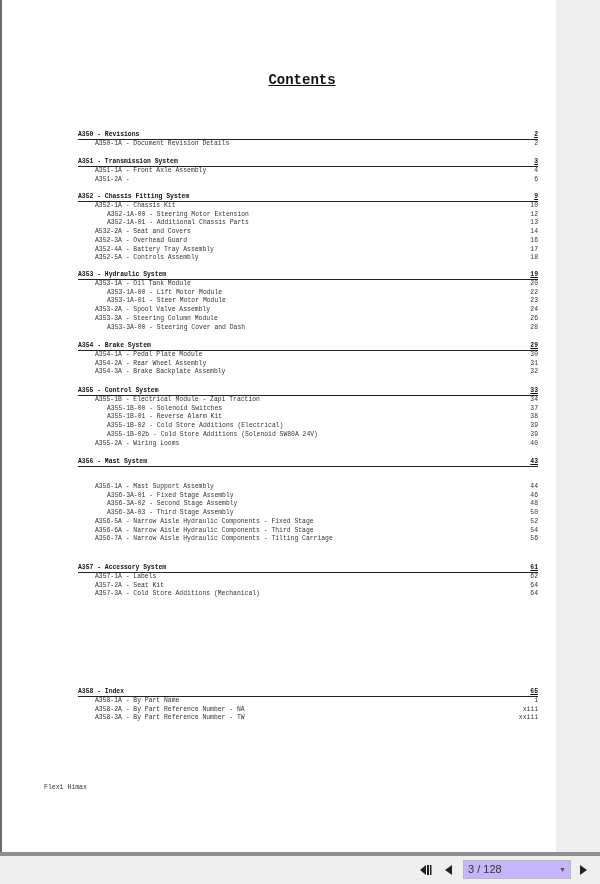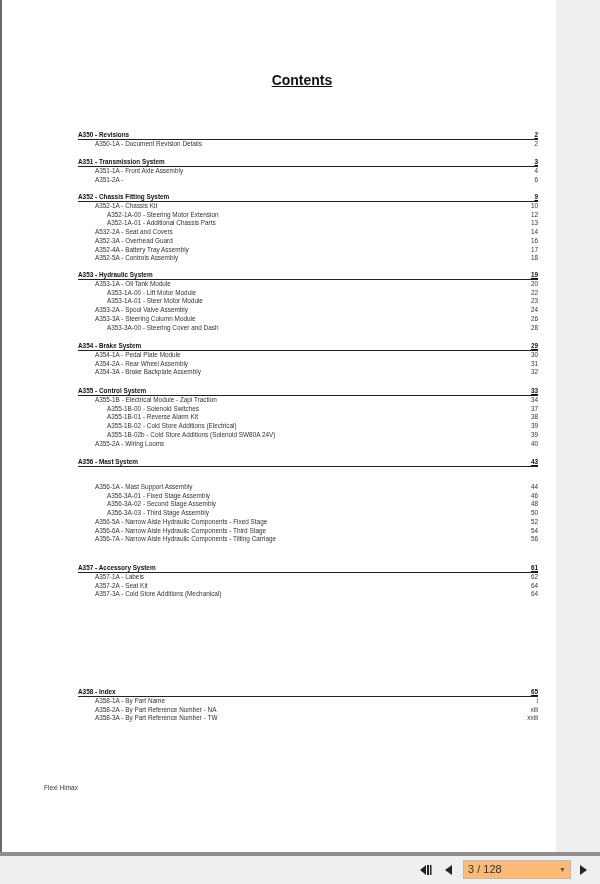--- a/index.html
+++ b/index.html
@@ -1,31 +1,31 @@
 <!DOCTYPE html>
 <html><head>
 <meta charset="utf-8">
 <style>
   html, body { margin:0; padding:0; }
   body { width:600px; height:884px; background:#efefef; position:relative; overflow:hidden; font-family:"Liberation Sans", sans-serif; }
-  .page { position:absolute; left:0; top:0; width:556px; height:852px; background:#fff; border-left:2px solid #6b6b6b; box-sizing:border-box; }
+  .page { position:absolute; left:0; top:0; width:556px; height:852px; background:#fff; border-left:2px solid #6b6b6b; box-sizing:border-box;font-family:Liberation Mono, monospace; }
   .page-shadow { position:absolute; left:0; top:852px; width:600px; height:4px; background:#8f8f8f; }
   .title { position:absolute; left:0; width:600px; top:72px; text-align:center; font-weight:bold; font-size:14px; text-decoration:underline; color:#111; }
   .toc { position:absolute; left:76px; width:460px; top:0; }
   .row { position:absolute; left:0; width:460px; height:9px; font-size:6.4px; line-height:9px; color:#333; }
   .row .lbl { position:absolute; left:0; white-space:nowrap; }
   .row .pg { position:absolute; right:0; text-align:right; }
   .row.sec { font-weight:bold; color:#111; border-bottom:1px solid #222; text-decoration:underline; }
   .row.sec .pg { text-decoration:underline; }
   .row.l1 .lbl { left:17px; }
   .row.l2 .lbl { left:29px; }
   .footer { position:absolute; left:42px; top:784px; font-size:6.5px; color:#333; }
   .navbar { position:absolute; top:856px; left:0; width:600px; height:28px; }
   .nav-btn { position:absolute; top:6px; width:14px; height:16px; cursor:pointer; }
-  .page-box { position:absolute; left:463px; top:860px; width:108px; height:19px; background:#fdba74; border:1px solid #b9b9b9; box-sizing:border-box; font-size:11px; line-height:17px; padding-left:4px; color:#333; }
+  .page-box { position:absolute; left:463px; top:860px; width:108px; height:19px; background:#c4b5fd; border:1px solid #b9b9b9; box-sizing:border-box; font-size:11px; line-height:17px; padding-left:4px; color:#333; }
   .dd { position:absolute; right:4px; top:0; font-size:7px; color:#555; }
 </style>
 </head>
 <body>
 
 <div class="page">
   <div class="title">Contents</div>
   <div class="toc" id="toc">
       <div class="row sec" style="top: 130px;">
         <span class="lbl">A350 - Revisions</span>

